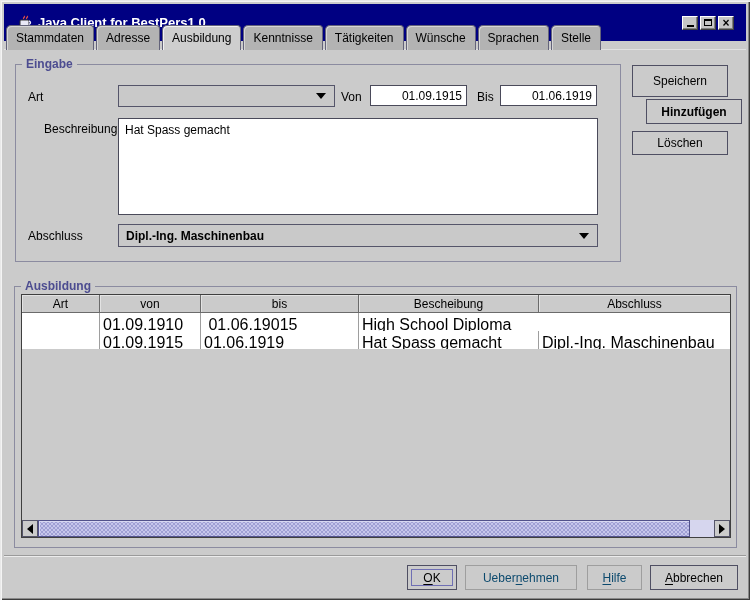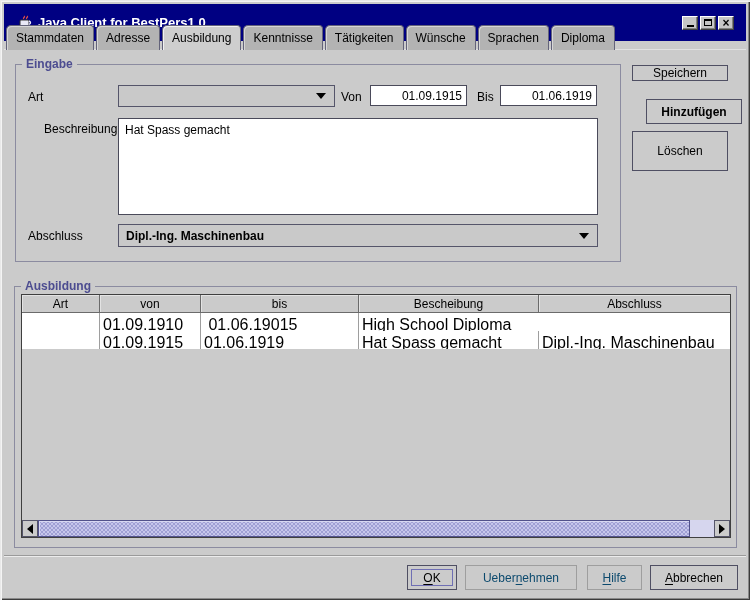--- a/index.html
+++ b/index.html
@@ -114,21 +114,21 @@
 
   <div class="tabs-underline"></div>
   <div class="tabs">
     <div class="tab">Stammdaten</div>
     <div class="tab">Adresse</div>
     <div class="tab selected">Ausbildung</div>
     <div class="tab">Kenntnisse</div>
     <div class="tab">Tätigkeiten</div>
     <div class="tab">Wünsche</div>
     <div class="tab">Sprachen</div>
-    <div class="tab">Diploma</div>
+    <div class="tab">Stelle</div>
   </div>
 
   <div class="group" style="left:15px; top:64px; width:606px; height:198px;"></div>
   <span class="group-title" style="left:22px; top:57px;">Eingabe</span>
 
   <span class="lbl" style="left:28px; top:90px;">Art</span>
   <div class="combo" style="left:118px; top:85px; width:217px; height:22px;">
     <span class="combo-text"></span>
     <span class="combo-arrow"></span>
   </div>
@@ -140,23 +140,23 @@
 
   <span class="lbl" style="left:44px; top:122px;">Beschreibung</span>
   <textarea class="textarea" style="left: 118px; top: 118px; width: 480px; height: 97px;">Hat Spass gemacht</textarea>
 
   <span class="lbl" style="left:28px; top:229px;">Abschluss</span>
   <div class="combo" style="left:118px; top:224px; width:480px; height:23px;">
     <span class="combo-text bold">Dipl.-Ing. Maschinenbau</span>
     <span class="combo-arrow"></span>
   </div>
 
-  <button class="btn" style="left:632px; top:65px; width:96px; height:16px;">Speichern</button>
+  <button class="btn" style="left:632px; top:65px; width:96px; height:32px;">Speichern</button>
   <button class="btn bold" style="left:632px; top:99px; width:96px; height:25px;">Hinzufügen</button>
-  <button class="btn" style="left:632px; top:131px; width:96px; height:40px;text-align:center;">Löschen</button>
+  <button class="btn" style="left:632px; top:131px; width:96px; height:24px;text-align:center;">Löschen</button>
 
   <div class="group" style="left:14px; top:286px; width:723px; height:262px;"></div>
   <span class="group-title" style="left:21px; top:279px;">Ausbildung</span>
 
   <div class="scrollpane">
     <div class="tbl-header">
       <div class="hcell">Art</div>
       <div class="hcell">von</div>
       <div class="hcell">bis</div>
       <div class="hcell">Bescheibung</div>

